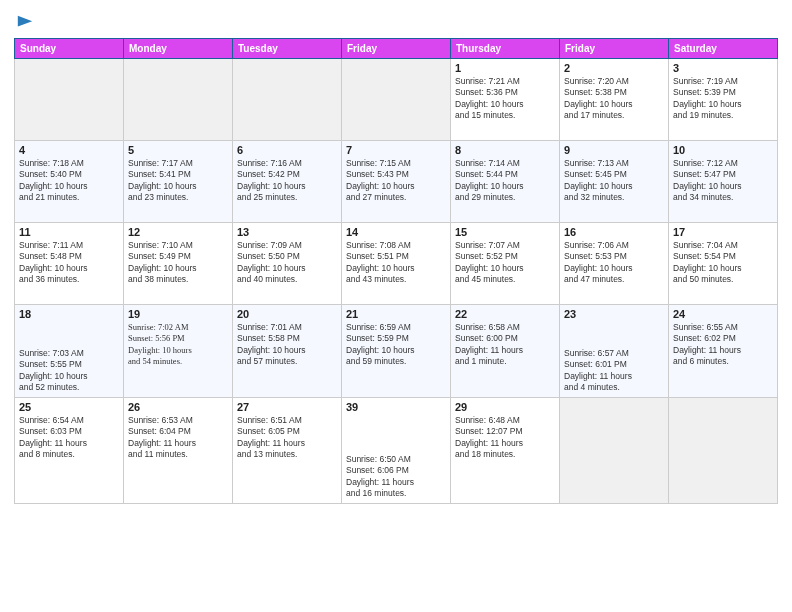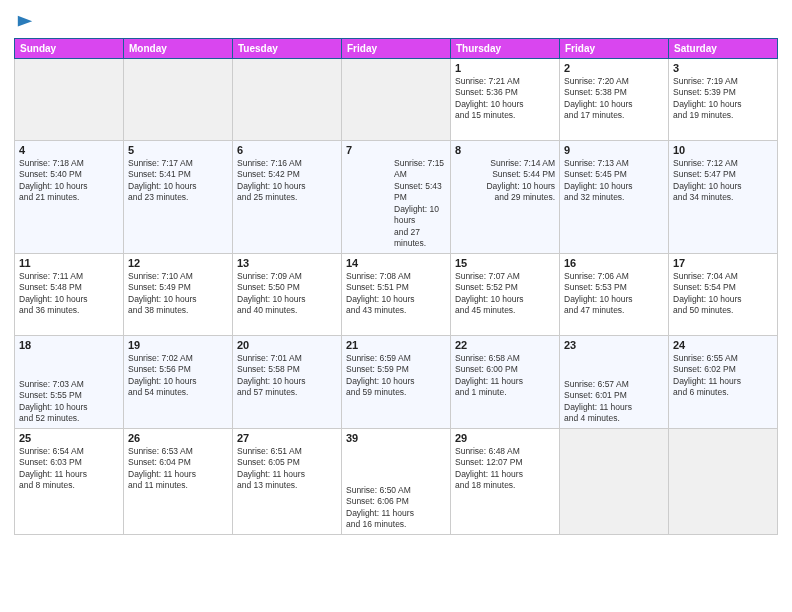--- a/index.html
+++ b/index.html
@@ -177,28 +177,28 @@
           </td>
           <td>
             <span class="day-num">6</span>
             <div class="day-info" style="white-space: pre-line;">Sunrise: 7:16 AM
 Sunset: 5:42 PM
 Daylight: 10 hours
 and 25 minutes.</div>
           </td>
           <td>
             <span class="day-num">7</span>
-            <div class="day-info" style="white-space: pre-line; margin-left: 48px;">Sunrise: 7:15 AM
+            <div class="day-info" style="white-space: pre-line;">Sunrise: 7:15 AM
 Sunset: 5:43 PM
 Daylight: 10 hours
 and 27 minutes.</div>
           </td>
           <td>
             <span class="day-num">8</span>
-            <div class="day-info" style="white-space: pre-line; text-align: right;">Sunrise: 7:14 AM
+            <div class="day-info" style="white-space: pre-line;">Sunrise: 7:14 AM
 Sunset: 5:44 PM
 Daylight: 10 hours
 and 29 minutes.</div>
           </td>
           <td>
             <span class="day-num">9</span>
             <div class="day-info" style="white-space: pre-line;">Sunrise: 7:13 AM
 Sunset: 5:45 PM
 Daylight: 10 hours
 and 32 minutes.</div>
@@ -265,21 +265,21 @@
         <tr>
           <td>
             <span class="day-num">18</span>
             <div class="day-info" style="white-space: pre-line; margin-top: 28px;">Sunrise: 7:03 AM
 Sunset: 5:55 PM
 Daylight: 10 hours
 and 52 minutes.</div>
           </td>
           <td>
             <span class="day-num">19</span>
-            <div class="day-info" style="white-space: pre-line;">Sunrise: 7:02 AM
+            <div class="day-info" style="white-space: pre-line; font-family: Liberation Serif, serif;">Sunrise: 7:02 AM
 Sunset: 5:56 PM
 Daylight: 10 hours
 and 54 minutes.</div>
           </td>
           <td>
             <span class="day-num">20</span>
             <div class="day-info" style="white-space: pre-line;">Sunrise: 7:01 AM
 Sunset: 5:58 PM
 Daylight: 10 hours
 and 57 minutes.</div>

